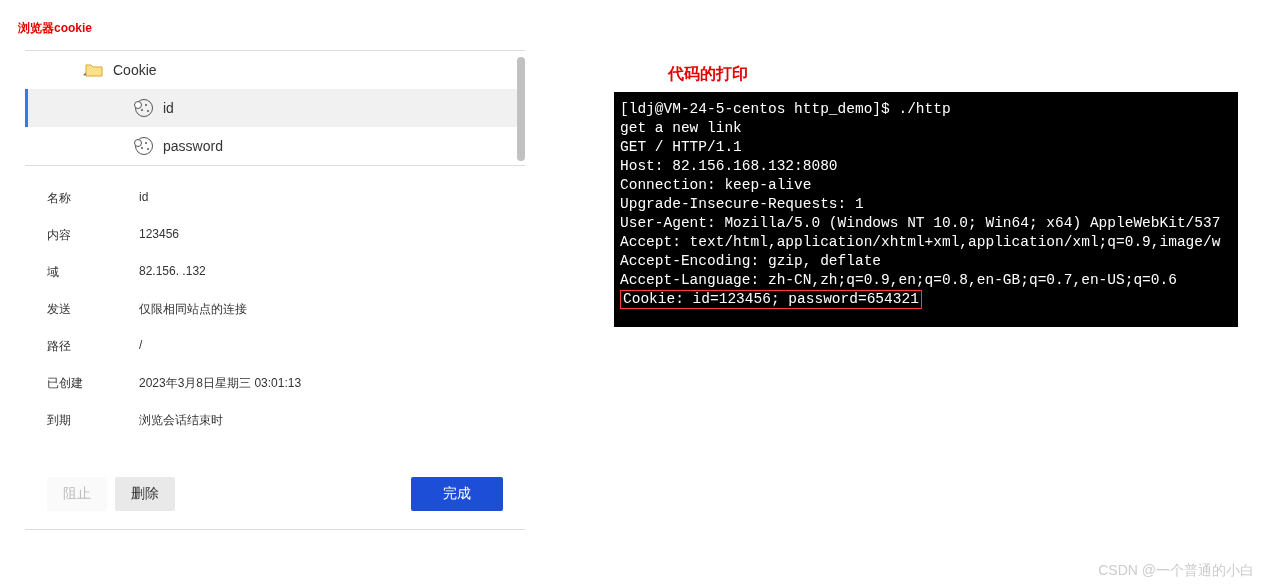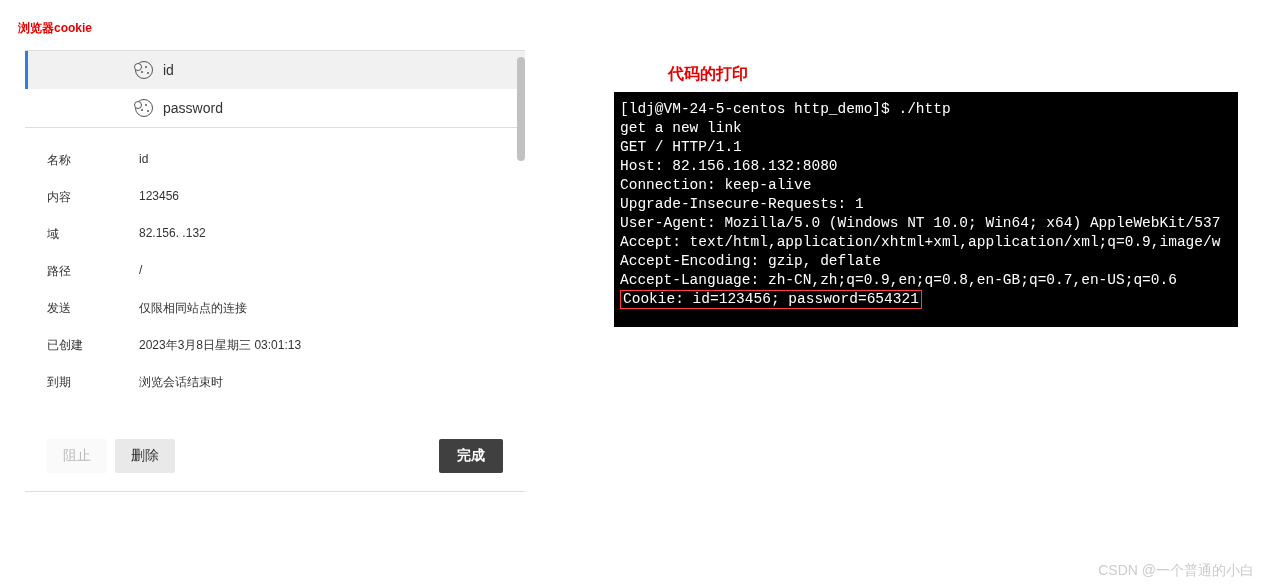--- a/index.html
+++ b/index.html
@@ -29,35 +29,44 @@
 
     .details { padding: 14px 0 10px 0; }
     .detail-row { display: flex; padding: 10px 0 10px 22px; font-size: 12px; color: #333; }
     .detail-label { width: 92px; }
     .detail-value { flex: 1; }
 
     .buttons { display: flex; padding: 28px 22px 18px 22px; border-bottom: 1px solid #ddd; align-items: center; }
     .btn { padding: 8px 16px; font-size: 14px; border: none; cursor: pointer; border-radius: 2px; }
     .btn-block { background: #fafafa; color: #bbb; margin-right: 8px; }
     .btn-delete { background: #e9e9e9; color: #333; }
-    .btn-done { background: #404040; color: #fff; margin-left: auto; padding: 8px 18px; font-weight: bold; }
+    .btn-done { background: #1d4ed8; color: #fff; margin-left: auto; padding: 8px 32px; }
 
     .terminal { position: absolute; left: 614px; top: 92px; width: 624px; height: 235px; background: #000; color: #fff; font-family: "Consolas", "Courier New", monospace; font-size: 14.5px; line-height: 19px; padding: 8px 6px 6px 6px; overflow: hidden; white-space: pre; }
     .terminal .highlight { border: 1.5px solid #ff3b3b; display: inline-block; padding: 0 2px; margin-top: -1px; line-height: 17px; }
 
     .watermark { position: absolute; right: 12px; bottom: 8px; color: #ccc; font-size: 14px; font-family: Arial, sans-serif; }
   </style>
 </head>
 <body>
 
 <div class="left-title">浏览器cookie</div>
 <div class="right-title">代码的打印</div>
 
 <div class="panel">
   <div class="tree">
+    <div class="tree-row root">
+      <span class="caret">◢</span>
+      <span class="folder-icon">
+        <svg viewBox="0 0 18 14">
+            <path d="M1 3 L1 13 L17 13 L17 4 L8 4 L6 2 L1 2 Z" fill="#ffe08a" stroke="#d4a838" stroke-width="1"></path>
+          </svg>
+      </span>
+      <span>Cookie</span>
+    </div>
     <div class="tree-row child selected">
       <span class="cookie-icon">
           <span class="cookie-dot d1"></span>
           <span class="cookie-dot d2"></span>
           <span class="cookie-dot d3"></span>
         </span>
       <span>id</span>
     </div>
     <div class="tree-row child">
       <span class="cookie-icon">
@@ -77,26 +86,26 @@
     </div>
     <div class="detail-row">
       <div class="detail-label">内容</div>
       <div class="detail-value">123456</div>
     </div>
     <div class="detail-row">
       <div class="detail-label">域</div>
       <div class="detail-value">82.156.    .132</div>
     </div>
     <div class="detail-row">
+      <div class="detail-label">发送</div>
+      <div class="detail-value">仅限相同站点的连接</div>
+    </div>
+    <div class="detail-row">
       <div class="detail-label">路径</div>
       <div class="detail-value">/</div>
-    </div>
-    <div class="detail-row">
-      <div class="detail-label">发送</div>
-      <div class="detail-value">仅限相同站点的连接</div>
     </div>
     <div class="detail-row">
       <div class="detail-label">已创建</div>
       <div class="detail-value">2023年3月8日星期三 03:01:13</div>
     </div>
     <div class="detail-row">
       <div class="detail-label">到期</div>
       <div class="detail-value">浏览会话结束时</div>
     </div>
   </div>

